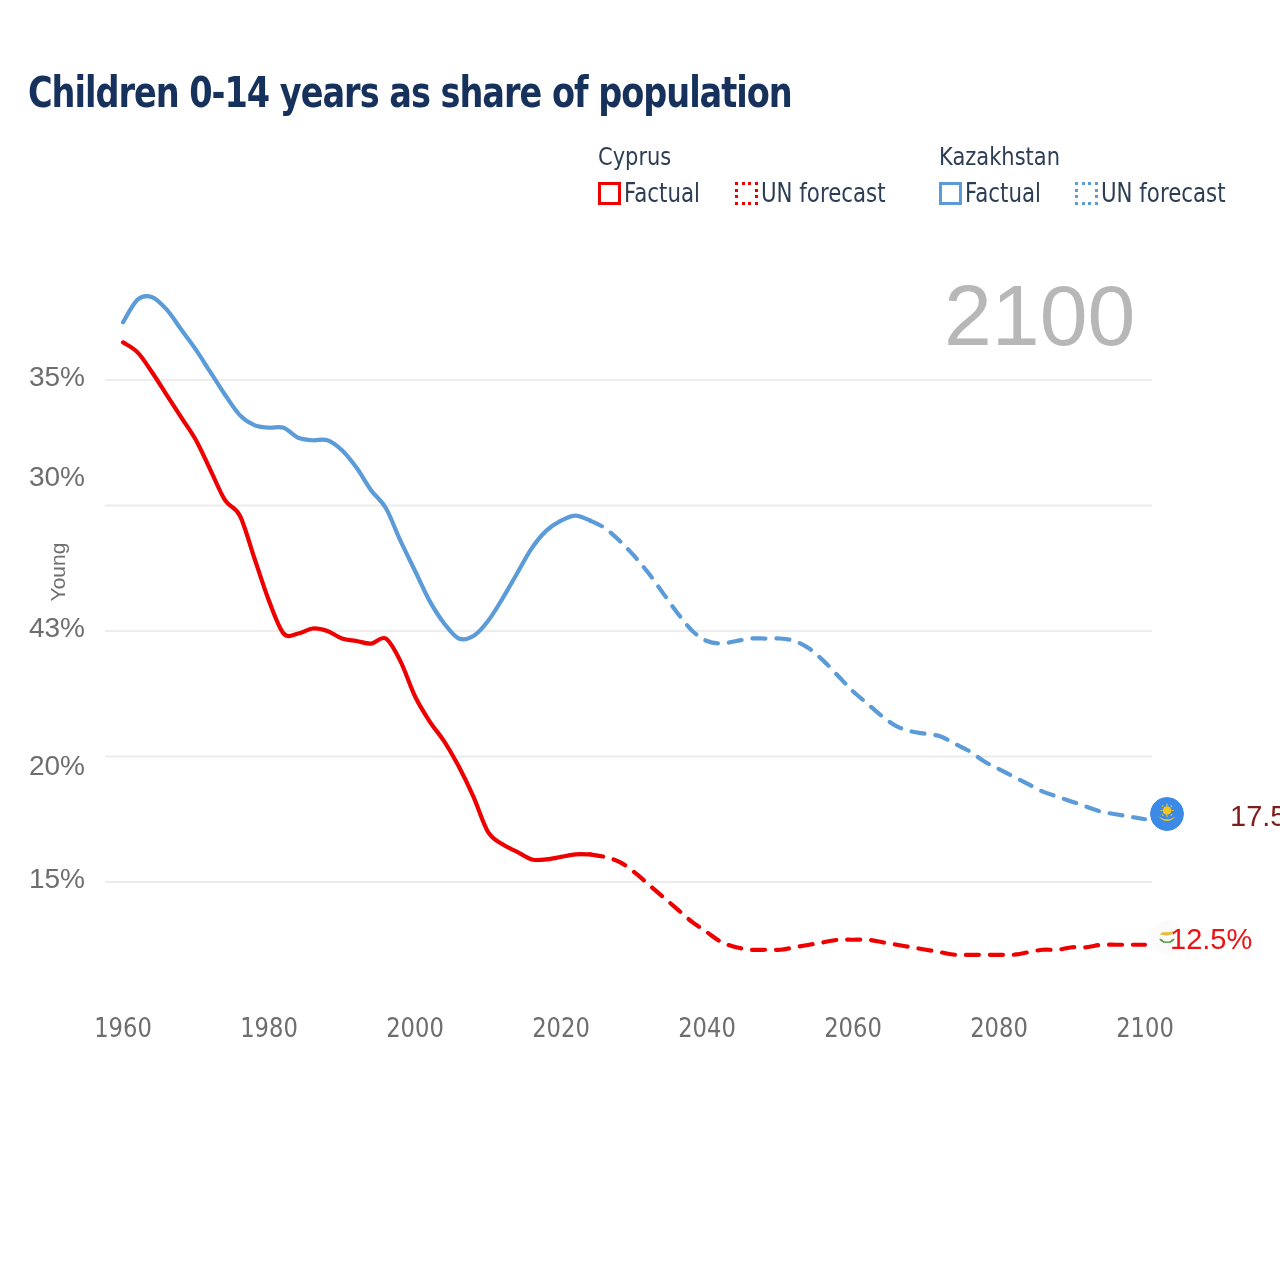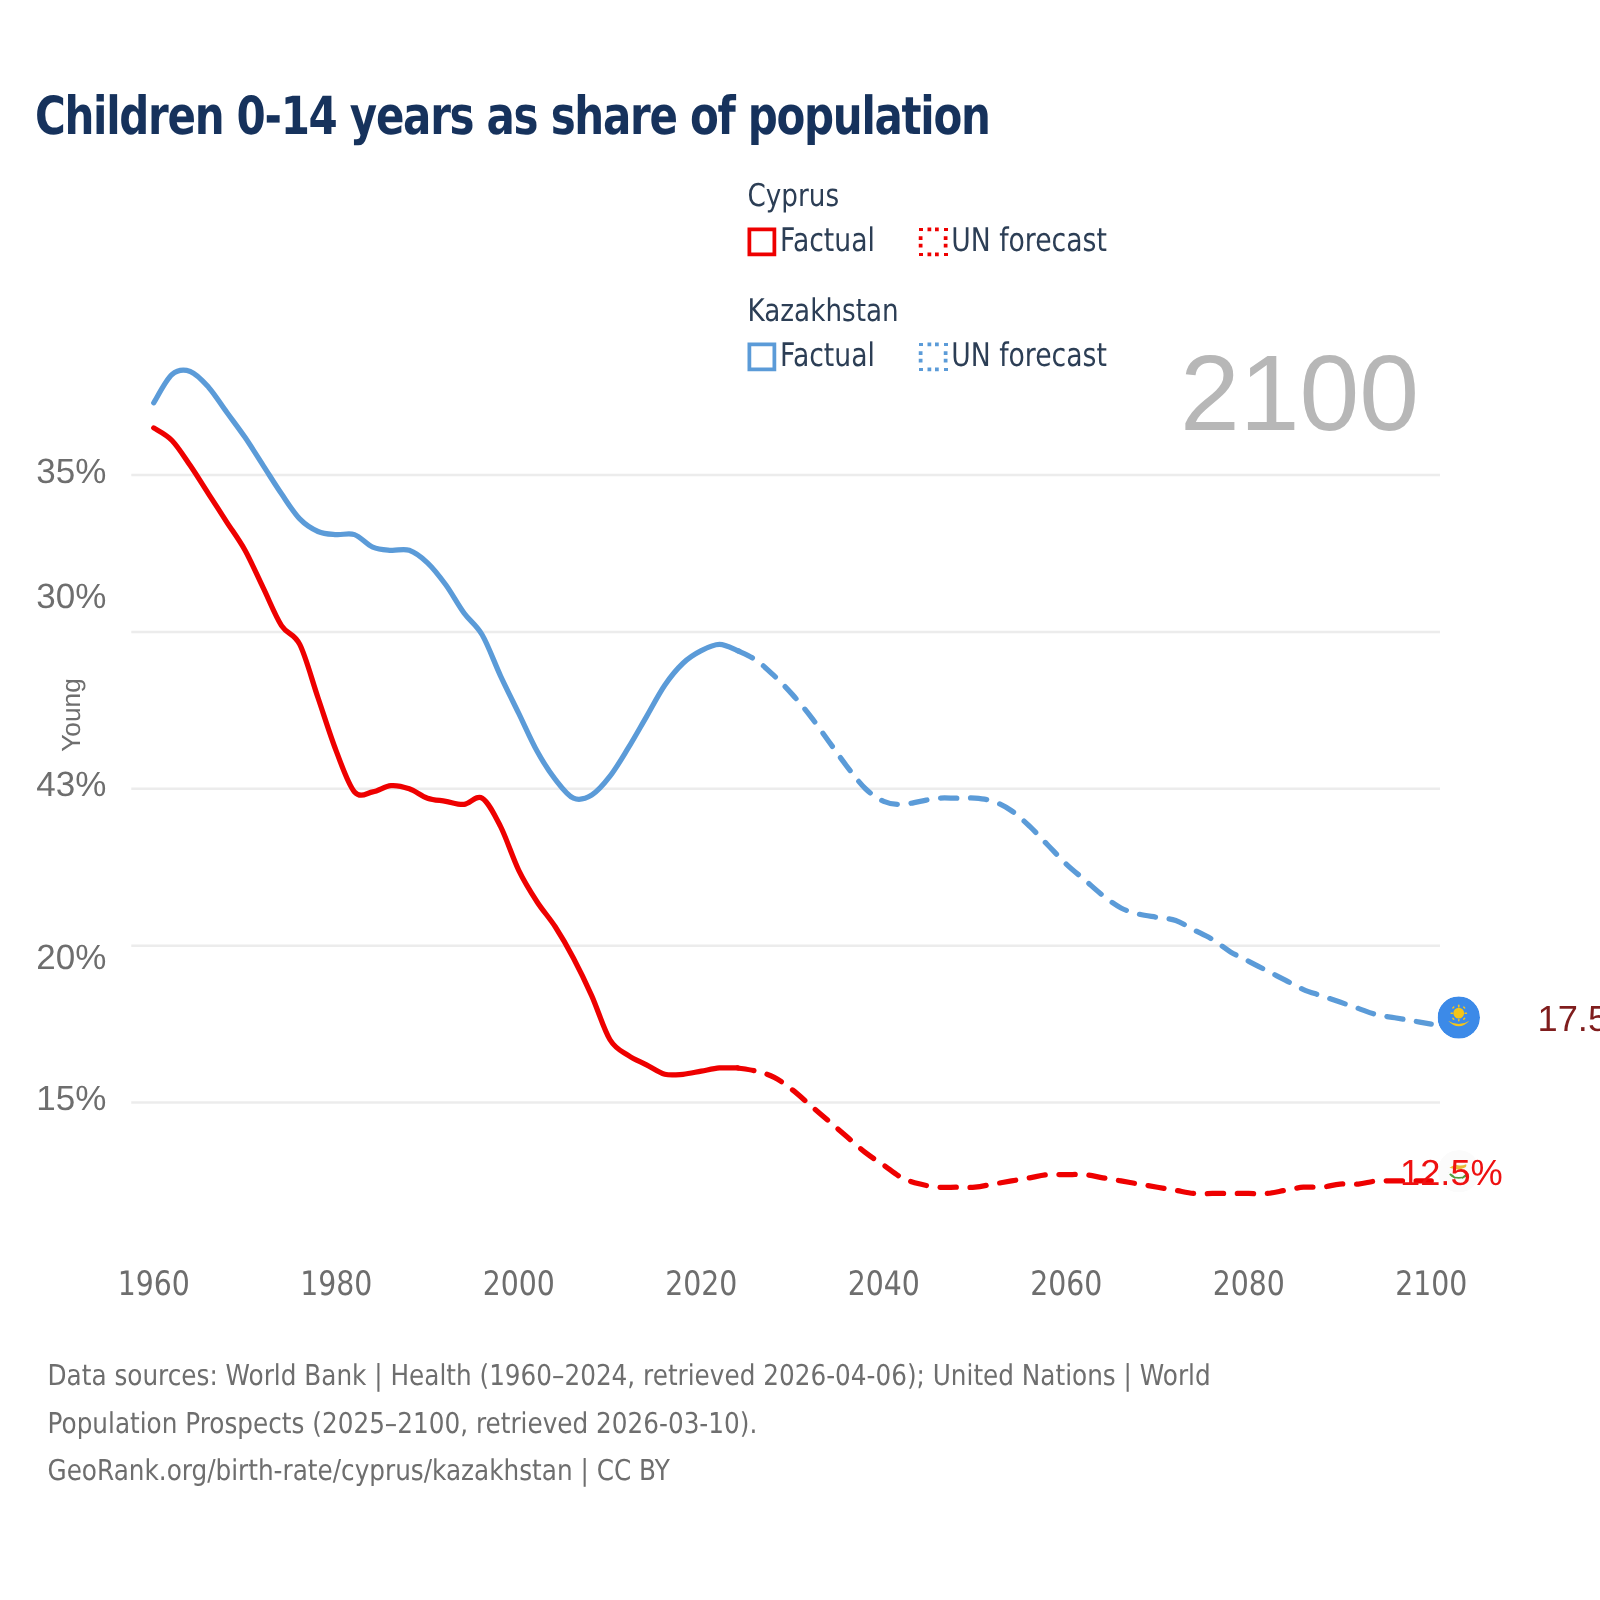--- a/index.html
+++ b/index.html
@@ -37,21 +37,21 @@
     transform-origin: left top;
     white-space: nowrap;
   }
 
   
   #legend {
     position: absolute;
     left: 598px;
     top: 142px;
     display: flex;
-    flex-direction: column;
+    flex-direction: row;
     gap: 26px;
     align-items: flex-start;
   }
   .legend-group { display: flex; flex-direction: column; gap: 6px; }
   .legend-country {
     font-family: "DejaVu Sans", sans-serif;
     font-size: 25px;
     color: #2c3e55;
     transform: scaleX(0.84);
     transform-origin: left top;
@@ -134,21 +134,21 @@
   }
 
   
   .endpoint-label {
     position: absolute;
     font-family: "Liberation Sans", sans-serif;
     font-size: 29px;
     white-space: nowrap;
   }
   #kz-value { color: #7f1d1d; left: 1230px; top: 800px; }
-  #cy-value { color: #ee1111; left: 1120px; top: 923px; }
+  #cy-value { color: #ee1111; left: 1170px; top: 923px; }
 
   .flag {
     position: absolute;
     width: 34px; height: 34px;
     border-radius: 50%;
     overflow: hidden;
   }
   #kz-flag { left: 1150px; top: 797px; }
   #cy-flag { left: 1150px; top: 920px; }
 
@@ -269,19 +269,14 @@
   <div class="flag" id="cy-flag">
     <svg viewBox="0 0 34 34" width="34" height="34">
       <circle cx="17" cy="17" r="17" fill="#fbfbfb"></circle>
       <path d="M9.5 14.2 q3.5 -2.6 7 -2.0 q3.2 0.6 6.4 -0.9 q0.8 1.8 -1.4 2.9 q-3.0 1.5 -5.8 1.3 q-3.4 -0.2 -6.2 -1.3 Z" fill="#e8bb39"></path>
       <path d="M8.6 17.3 q1.4 5.6 8.4 5.6 q7.0 0 8.4 -5.6 q-1.0 4.2 -8.4 4.2 q-7.4 0 -8.4 -4.2 Z" fill="#4e9b3c"></path>
       <path d="M10.4 19.4 q2.2 1.0 3.4 2.9 M23.6 19.4 q-2.2 1.0 -3.4 2.9" stroke="#4e9b3c" stroke-width="1.3" fill="none" stroke-linecap="round"></path>
     </svg>
   </div>
   <div class="endpoint-label" id="cy-value">12.5%</div>
 
-  <div id="footer">
-    <div>Data sources: World Bank | Health (1960–2024, retrieved 2026-04-06); United Nations | World</div>
-    <div>Population Prospects (2025–2100, retrieved 2026-03-10).</div>
-    <div>GeoRank.org/birth-rate/cyprus/kazakhstan | CC BY</div>
-  </div>
 
 </div>
 
 </body></html>

